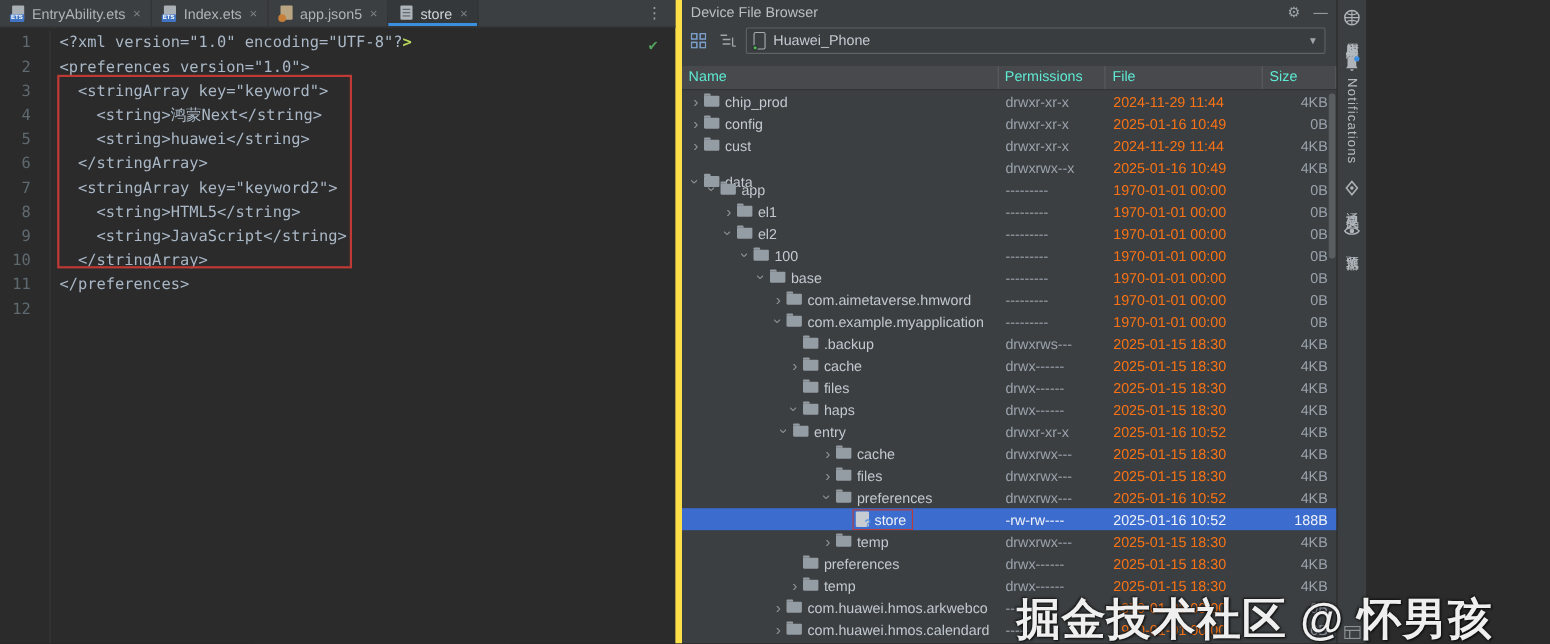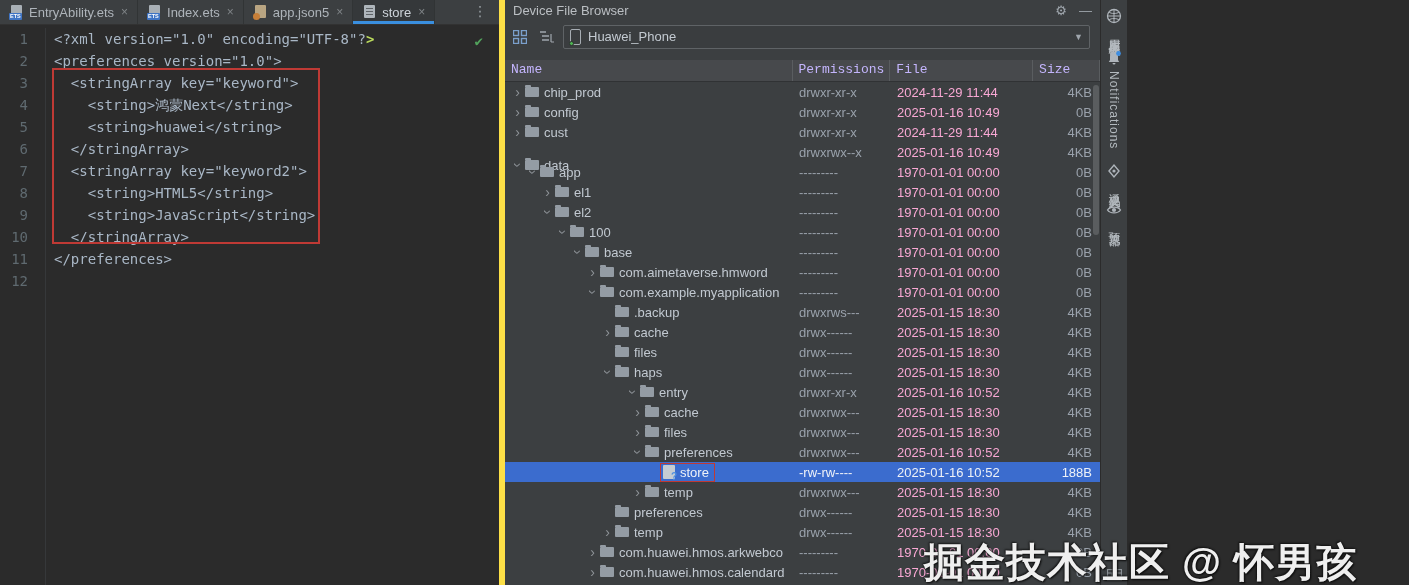--- a/index.html
+++ b/index.html
@@ -1,18 +1,18 @@
 <!DOCTYPE html>
 <html><head>
 <meta charset="utf-8">
 <style>
   * { box-sizing: border-box; margin:0; padding:0; }
   html,body { width:1409px; height:585px; overflow:hidden; background:#2b2b2b;
     font-family:"Liberation Sans", sans-serif; }
-  .app { position:relative; width:1127px; height:585px; display:flex; }
+  .app { position:relative; width:1242px; height:585px; display:flex; }
 
   
   .editor-pane { width:781px; height:585px; display:flex; flex-direction:column; background:#2b2b2b; }
   .tab-bar { height:25px; background:#3c3f41; display:flex; align-items:stretch; position:relative;
     border-bottom:1px solid #323232; flex:none; }
   .tab { display:flex; align-items:center; gap:5px; padding:0 9px; font-size:13px; color:#aeb4ba;
     border-right:1px solid #313435; cursor:default; }
   .tab.active { background:#35383a; color:#ced4da; box-shadow: inset 0 -3px 0 #3a8fdf; }
   .tab .close { color:#7f8487; font-size:12px; margin-left:2px; }
   .ticon { width:15px; height:15px; position:relative; flex:none; }
@@ -50,28 +50,28 @@
   .combo { flex:1; height:24px; margin-right:4px; border:1px solid #5f6366; background:#3a3d3f;
     border-radius:2px; display:flex; align-items:center; padding:0 6px; gap:7px; color:#c3cad1;
     font-size:13px; }
   .combo .sp { flex:1; }
   .phone { position:relative; width:11px; height:16px; border:1.5px solid #a7adb3; border-radius:2px; }
   .phone .dot { position:absolute; left:-2px; bottom:-2px; width:5px; height:5px; border-radius:50%;
     background:#4db551; border:1px solid #2c2f30; }
   .combo .arrow { color:#9fa6ad; font-size:10px; }
 
   .grid-header { height:22px; margin-top:8px; background:#47494c; display:flex; font-size:13px;
-    color:#c4b5fd; border-bottom:1px solid #303234; flex:none;font-family:Liberation Mono, monospace; }
+    color:#5eead4; border-bottom:1px solid #303234; flex:none; }
   .grid-header .hcell { padding:2px 0 0 6px; border-right:1px solid #5a5d60; }
   .tree { flex:1; position:relative; overflow:hidden; }
   .trow { height:20px; display:flex; align-items:center; font-size:13px; color:#c2c9d1; }
   .trow .cell { overflow:hidden; white-space:nowrap; flex:none; height:20px; display:flex; align-items:center; }
   .cell.c-name  { width:288px; }
   .cell.c-perms { width:98px;  color:#9aa2ac; padding-left:6px; }
-  .cell.c-date  { width:143px; color:#f9a8d4; padding-left:6px; }
+  .cell.c-date  { width:143px; color:#f97316; padding-left:6px; }
   .cell.c-size  { width:67px;  color:#9aa2ac; justify-content:flex-end; padding-right:9px; }
   .trow.sel { background:#3b6cce; }
   .trow.sel .cell { color:#eef2f8; }
   .chev { width:15px; flex:none; color:#8d9297; font-size:14px; text-align:center; line-height:14px; }
   .chev.e { transform:rotate(90deg); }
   .folder-icon { width:14px; height:10px; background:#949ca4; border-radius:1px; position:relative;
     margin-right:5px; flex:none; }
   .folder-icon:before { content:""; position:absolute; left:0; top:-2.5px; width:6px; height:2.5px;
     background:#949ca4; border-radius:1px 1px 0 0; }
   .file-icon { width:12px; height:14px; background:#c6ccd2; border-radius:1px; position:relative;
@@ -343,21 +343,21 @@
           <div class="cell c-name" style="padding-left: 95px;">
             <span class="chev e">›</span>
             <span class="folder-icon"></span>
             <span class="nm">haps</span>
           </div>
           <div class="cell c-perms">drwx------</div>
           <div class="cell c-date">2025-01-15 18:30</div>
           <div class="cell c-size">4KB</div>
         </div>
         <div class="trow">
-          <div class="cell c-name" style="padding-left: 120px;">
+          <div class="cell c-name" style="padding-left: 86px;">
             <span class="chev e">›</span>
             <span class="folder-icon"></span>
             <span class="nm">entry</span>
           </div>
           <div class="cell c-perms">drwxr-xr-x</div>
           <div class="cell c-date">2025-01-16 10:52</div>
           <div class="cell c-size">4KB</div>
         </div>
         <div class="trow">
           <div class="cell c-name" style="padding-left: 125px;">

